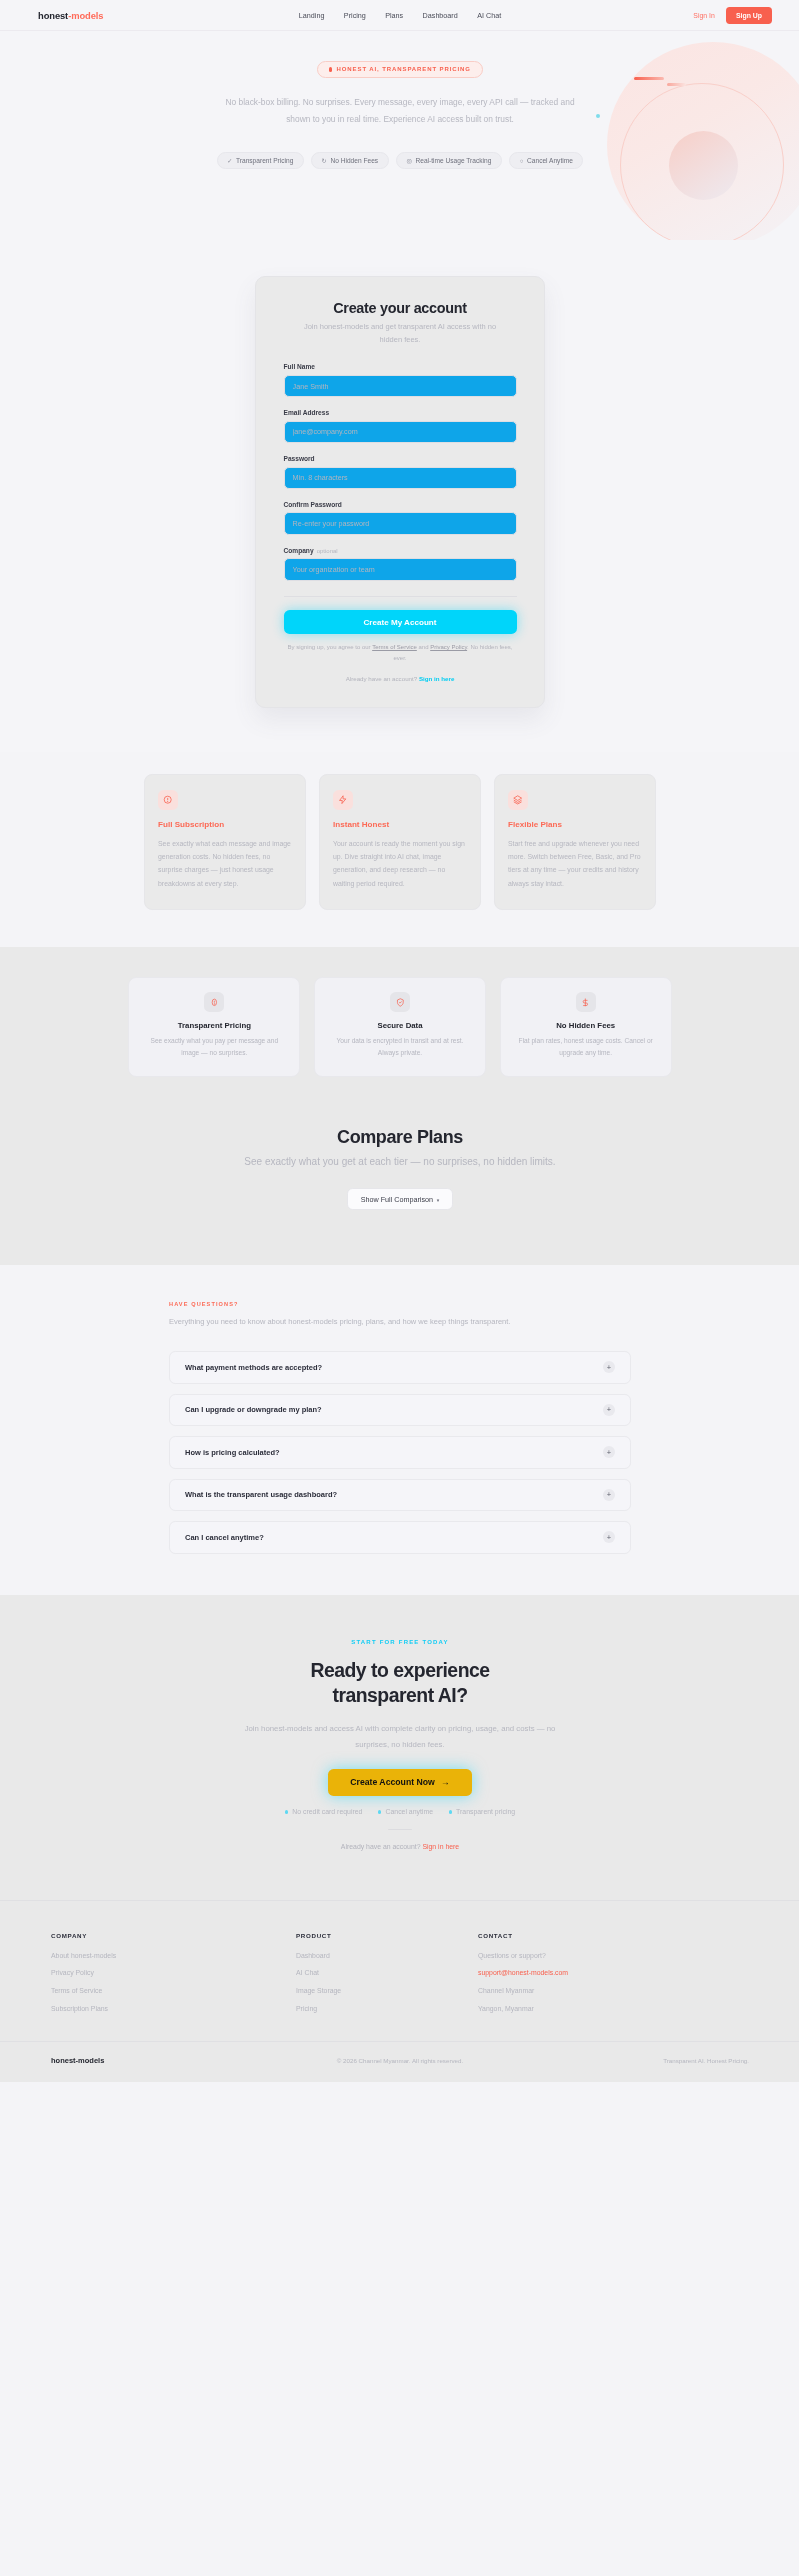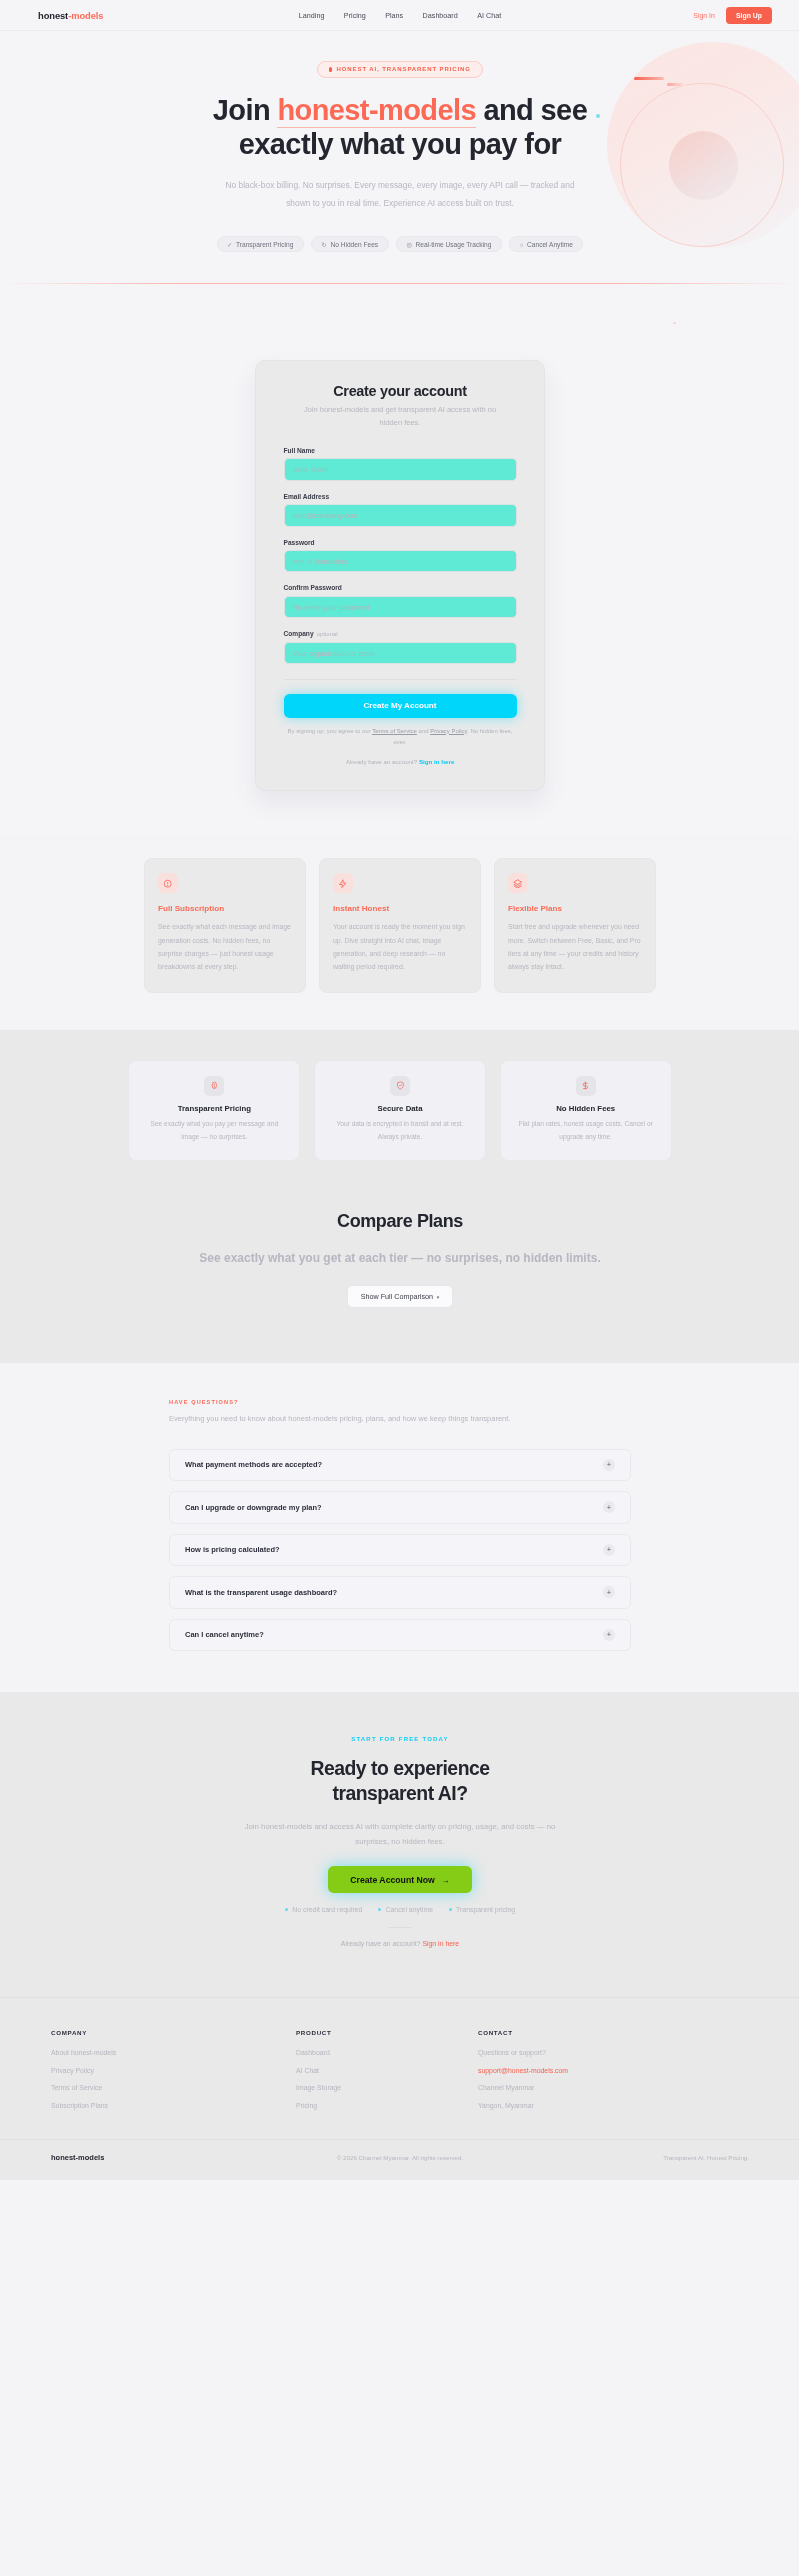--- a/index.html
+++ b/index.html
@@ -99,21 +99,21 @@
   .card h2 { font-size:14.4px; text-align:center; letter-spacing:-0.3px; color:#24262f; }
   .card .csub { text-align:center; color:#b6b7c0; font-size:7.5px; line-height:1.7;
                 margin:5px auto 0; width:200px; }
   .field { margin-top:12px; }
   .field:first-of-type { margin-top:17px; }
   .field label { display:block; font-size:6.6px; font-weight:bold; color:#3a3c48;
                  margin-bottom:4.4px; }
   .field label .opt { font-weight:normal; color:#b5b6bf; margin-left:3.1px; font-size:6px; }
   .field input {
     width:100%; height:22.5px; border:0.6px solid #dedee3; border-radius:5px;
-    background:#5eead4; padding:0 8.1px; font-size:7.2px; color:#3a3c48;
+    background:#0ea5e9; padding:0 8.1px; font-size:7.2px; color:#3a3c48;
     font-family:inherit;
   }
   .field input::placeholder { color:#b4b5be; }
   .hr { height:0.6px; background:#dedee2; margin:15px 0 13.7px; }
   .cta-primary {
     width:100%; height:24px; border:none; border-radius:5.6px;
     background:#00d5fa; color:#fff; font-size:8.1px; font-weight:bold;
     cursor:pointer; font-family:inherit;
     box-shadow:0 0 11.2px rgba(0,213,250,.45);
   }
@@ -148,21 +148,21 @@
     width:20px; height:20px; border-radius:5.6px; background:#e5e5e9;
     display:flex; align-items:center; justify-content:center; color:#f8604e;
     margin:0 auto;
   }
   .tcard h4 { font-size:7.8px; margin-top:8.7px; color:#24262f; }
   .tcard p { color:#b6b7c0; font-size:6.6px; line-height:1.85; margin-top:5px; }
 
   
   .compare { background:#e9e9e9; padding:50px 0 55px; text-align:center; }
   .compare h2 { font-size:18px; letter-spacing:-0.4px; color:#24262f; }
-  .compare p { color:#b6b7c0; font-size:12px; margin-top:19px;font-weight:bold; }
+  .compare p { color:#b6b7c0; font-size:10px; margin-top:8px; }
   .showbtn {
     margin-top:20.6px; background:#fbfbfd; border:0.6px solid #e6e6ea; border-radius:5.6px;
     padding:5.6px 13px; font-size:7.2px; color:#3a3c48; cursor:pointer;
     font-family:inherit;
   }
   .showbtn .cv { margin-left:3.7px; font-size:5px; color:#6b6d79; }
 
   
   .faq { background:#f4f4f7; padding:36px 0 41px; }
   .faq-inner { width:462px; margin:0 auto; }
@@ -183,21 +183,21 @@
   }
 
   
   .ctasec { background:#e9e9e9; padding:44px 0 50px; text-align:center; }
   .cta-eyebrow { color:#10cdf5; font-size:6px; font-weight:bold; letter-spacing:1.2px; }
   .ctasec h2 { font-size:19.4px; line-height:1.3; letter-spacing:-0.5px;
                margin-top:13.7px; color:#24262f; }
   .ctasec .csub2 { color:#b6b7c0; font-size:7.8px; line-height:2;
                    margin:12.5px auto 0; width:312px; }
   .bigbtn {
-    margin-top:16.2px; background:#84cc16; color:#111; border:none; border-radius:5.6px;
+    margin-top:16.2px; background:#eab308; color:#111; border:none; border-radius:5.6px;
     padding:8.7px 22.5px; font-size:8.7px; font-weight:bold; cursor:pointer;
     font-family:inherit; box-shadow:0 0 15px rgba(0,213,250,.5);
   }
   .bigbtn .arrow { margin-left:6.2px; }
   .ctachips { margin-top:12.5px; display:flex; justify-content:center; gap:15.6px; }
   .ctachip { display:flex; align-items:center; gap:4.4px; color:#b6b7c0; font-size:6.9px; }
   .ctachip i { width:3.1px; height:3.1px; border-radius:50%; background:#5fd8f2;
                display:inline-block; }
   .minidiv { width:24px; height:1.2px; background:#dcdcdf; margin:13.7px auto 0;
              border-radius:1.2px; }
@@ -254,24 +254,20 @@
     <div class="dash1"></div>
     <div class="dash2"></div>
     <div class="dot-blue"></div>
     <div class="dot-p1"></div>
 
     <div class="hero-inner">
       <div class="pill">
         <span class="pdot"></span>
         <span>HONEST AI, TRANSPARENT PRICING</span>
       </div>
-      <h1 class="hero-title">
-        <span>Join </span><span class="hl">honest-models</span><span> and see</span><br>
-        <span>exactly what you pay for</span>
-      </h1>
       <p class="hero-sub">No black-box billing. No surprises. Every message, every image, every API call — tracked and shown to you in real time. Experience AI access built on trust.</p>
       <div class="chips">
         <div class="chip">
           <span class="ci">✓</span>
           <span>Transparent Pricing</span>
         </div>
         <div class="chip">
           <span class="ci">↻</span>
           <span>No Hidden Fees</span>
         </div>

